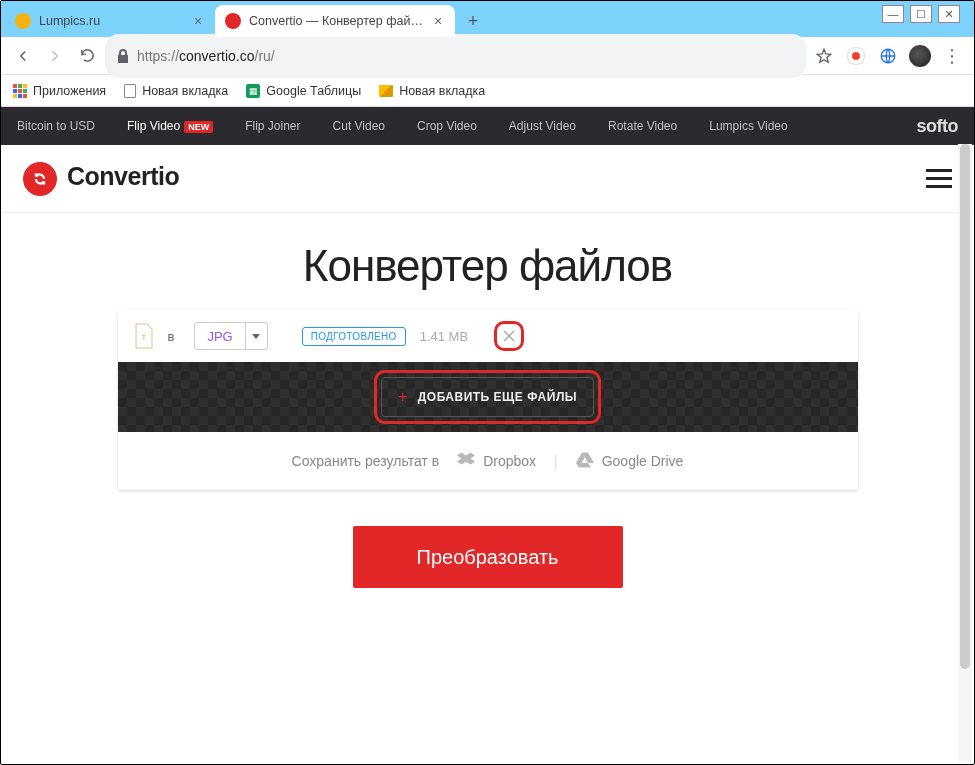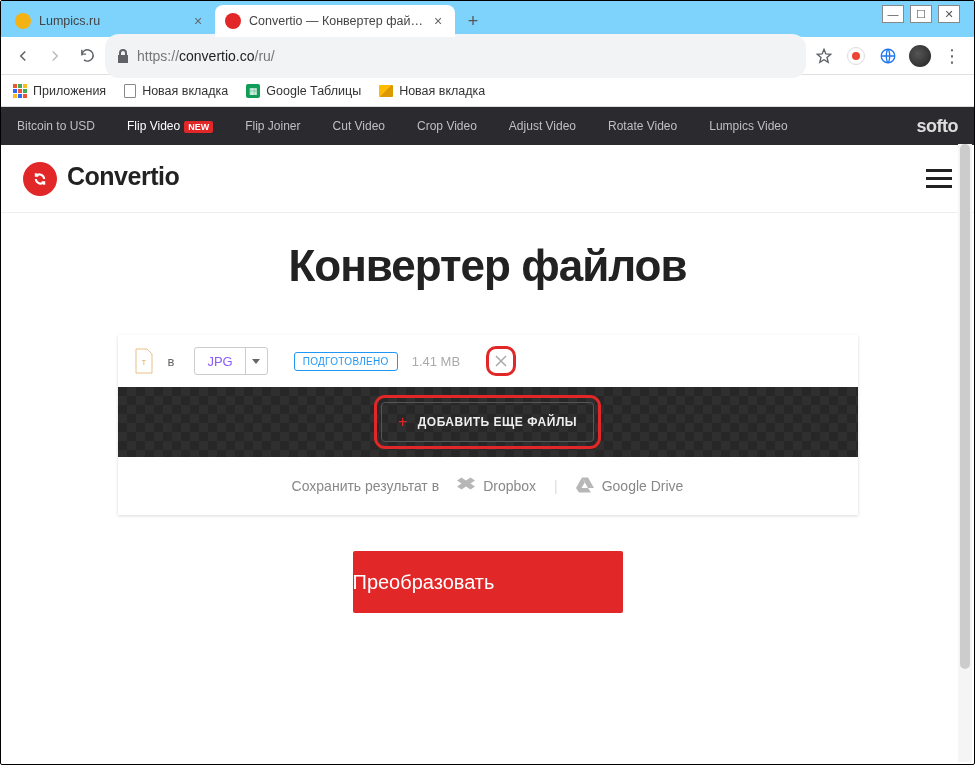--- a/index.html
+++ b/index.html
@@ -84,40 +84,40 @@
   padding: 0 22px; border-bottom: 1px solid #eee;
 }
 .conv-logo { display: flex; align-items: flex-start; gap: 10px; }
 .conv-mark { width: 34px; height: 34px; border-radius: 50%; background: #e12727; display:flex; align-items:center; justify-content:center; }
 .conv-mark svg { width: 20px; height: 20px; }
 .conv-word { font-size: 25px; font-weight: 800; color: #222; letter-spacing: -0.5px; }
 .hamburger { display: flex; flex-direction: column; gap: 5px; }
 .hamburger span { width: 26px; height: 3px; background: #222; }
 
 .page { padding: 28px 0 40px; text-align: center; }
-h1.page-title { font-size: 44px; font-weight: 700; color: #222; margin-bottom: 44px; letter-spacing: -1px; }
+h1.page-title { font-size: 44px; font-weight: 400; color: #222; margin-bottom: 19px; letter-spacing: -1px; }
 .upload-zone {
   width: 740px; margin: 0 auto; box-shadow: 0 1px 3px rgba(0,0,0,0.15); background: #fff;
 }
 .file-row {
   height: 52px; display: flex; align-items: center; padding: 0 16px; gap: 14px;
 }
 .file-type-icon { width: 20px; height: 26px; position: relative; }
 .file-type-icon svg { width: 100%; height: 100%; }
 .file-name { font-size: 15px; color: #333; flex: 1; text-align: left; }
 .to-label { font-size: 13px; color: #666; margin-right: 6px; }
 .fmt-select {
   display: flex; align-items: center; border: 1px solid #ccc; border-radius: 3px; height: 28px;
 }
 .fmt-select .val { padding: 0 12px; font-size: 13px; font-weight: 500; color: #8b5cf6; }
 .fmt-select .caret { width: 22px; height: 100%; border-left: 1px solid #ccc; display:flex; align-items:center; justify-content:center; }
 .fmt-select .caret svg { width: 8px; height: 5px; }
 .status-badge {
   border: 1px solid #2196f3; color: #2196f3; font-size: 10px; padding: 3px 8px; border-radius: 3px;
-  font-weight: 500; letter-spacing: 0.3px; margin-left: 12px;
+  font-weight: 500; letter-spacing: 0.3px; margin-left: 20px;
 }
 .file-size { font-size: 13px; color: #aaa; margin-left: 0; }
 .remove-file {
   width: 30px; height: 30px; margin-left: 12px; display:flex; align-items:center; justify-content:center;
   border: 3px solid #e12727; border-radius: 10px;
 }
 .remove-file svg { width: 16px; height: 16px; stroke: #aaa; stroke-width: 1.5; }
 .add-more-row {
   height: 70px; background-color: #272727;
   background-image: linear-gradient(45deg, #2f2f2f 25%, transparent 25%, transparent 75%, #2f2f2f 75%),
@@ -135,21 +135,21 @@
 .save-row {
   height: 58px; display: flex; align-items: center; justify-content: center; gap: 18px;
   font-size: 14px; color: #888;
 }
 .save-opt { display: flex; align-items: center; gap: 8px; color: #888; }
 .save-sep { color: #ddd; }
 .dropbox-icon svg, .gdrive-icon svg { width: 18px; height: 16px; }
 
 .convert-btn {
   margin: 36px auto 0; width: 270px; height: 62px; background: #e12727; color: #fff;
-  font-size: 20px; display: flex; align-items: center; justify-content: flex-start;
+  font-size: 20px; display: flex; align-items: center; justify-content: center;
   border-radius: 2px;
 }
 .scrollbar {
   position: absolute; right: 2px; top: 143px; bottom: 2px; width: 14px; background: #f5f5f5;
 }
 .scrollbar-thumb { position: absolute; left: 2px; right: 2px; top: 0; height: 85%; background: #ccc; border-radius: 6px; }
 </style>
 </head>
 <body>
 

